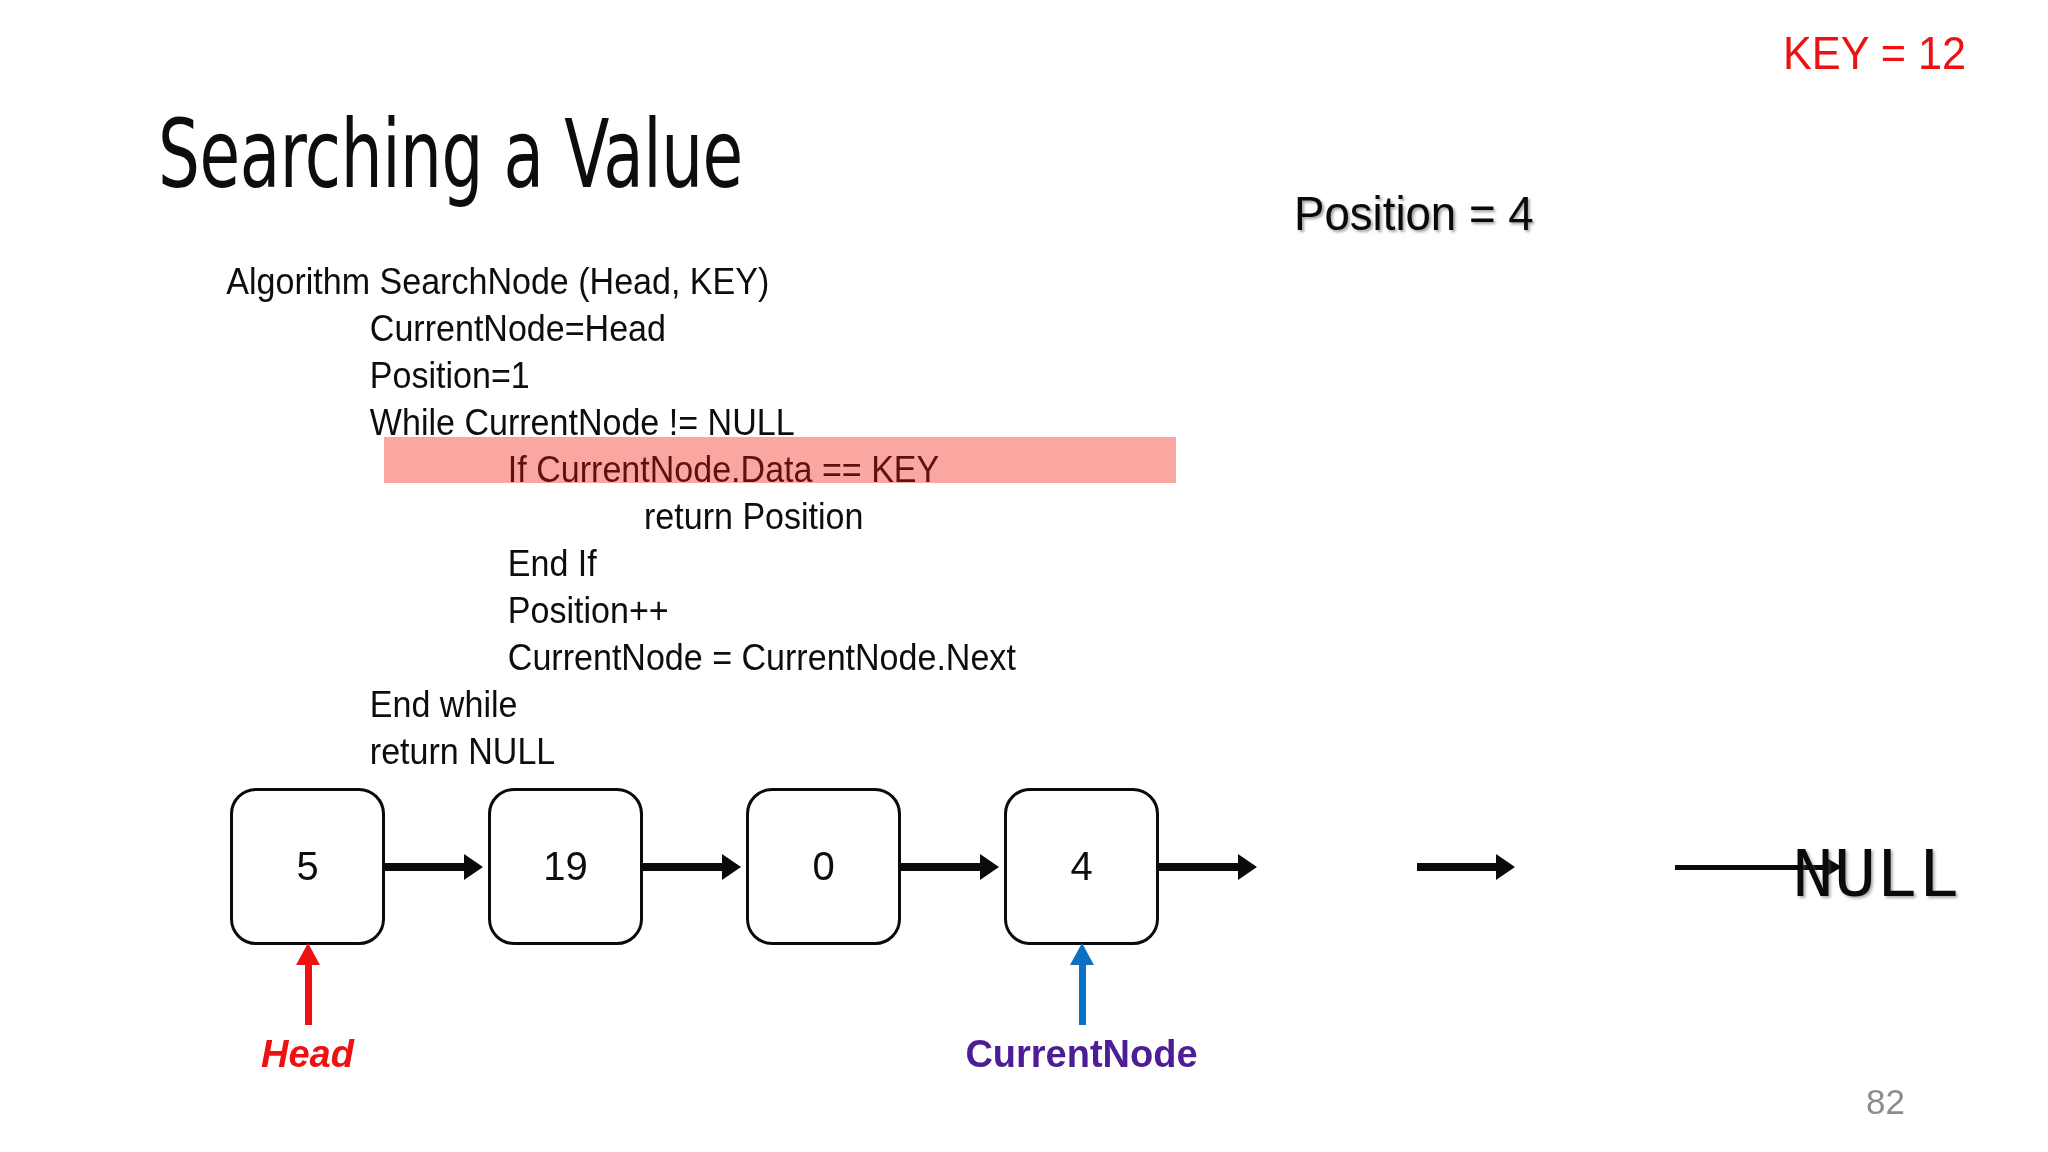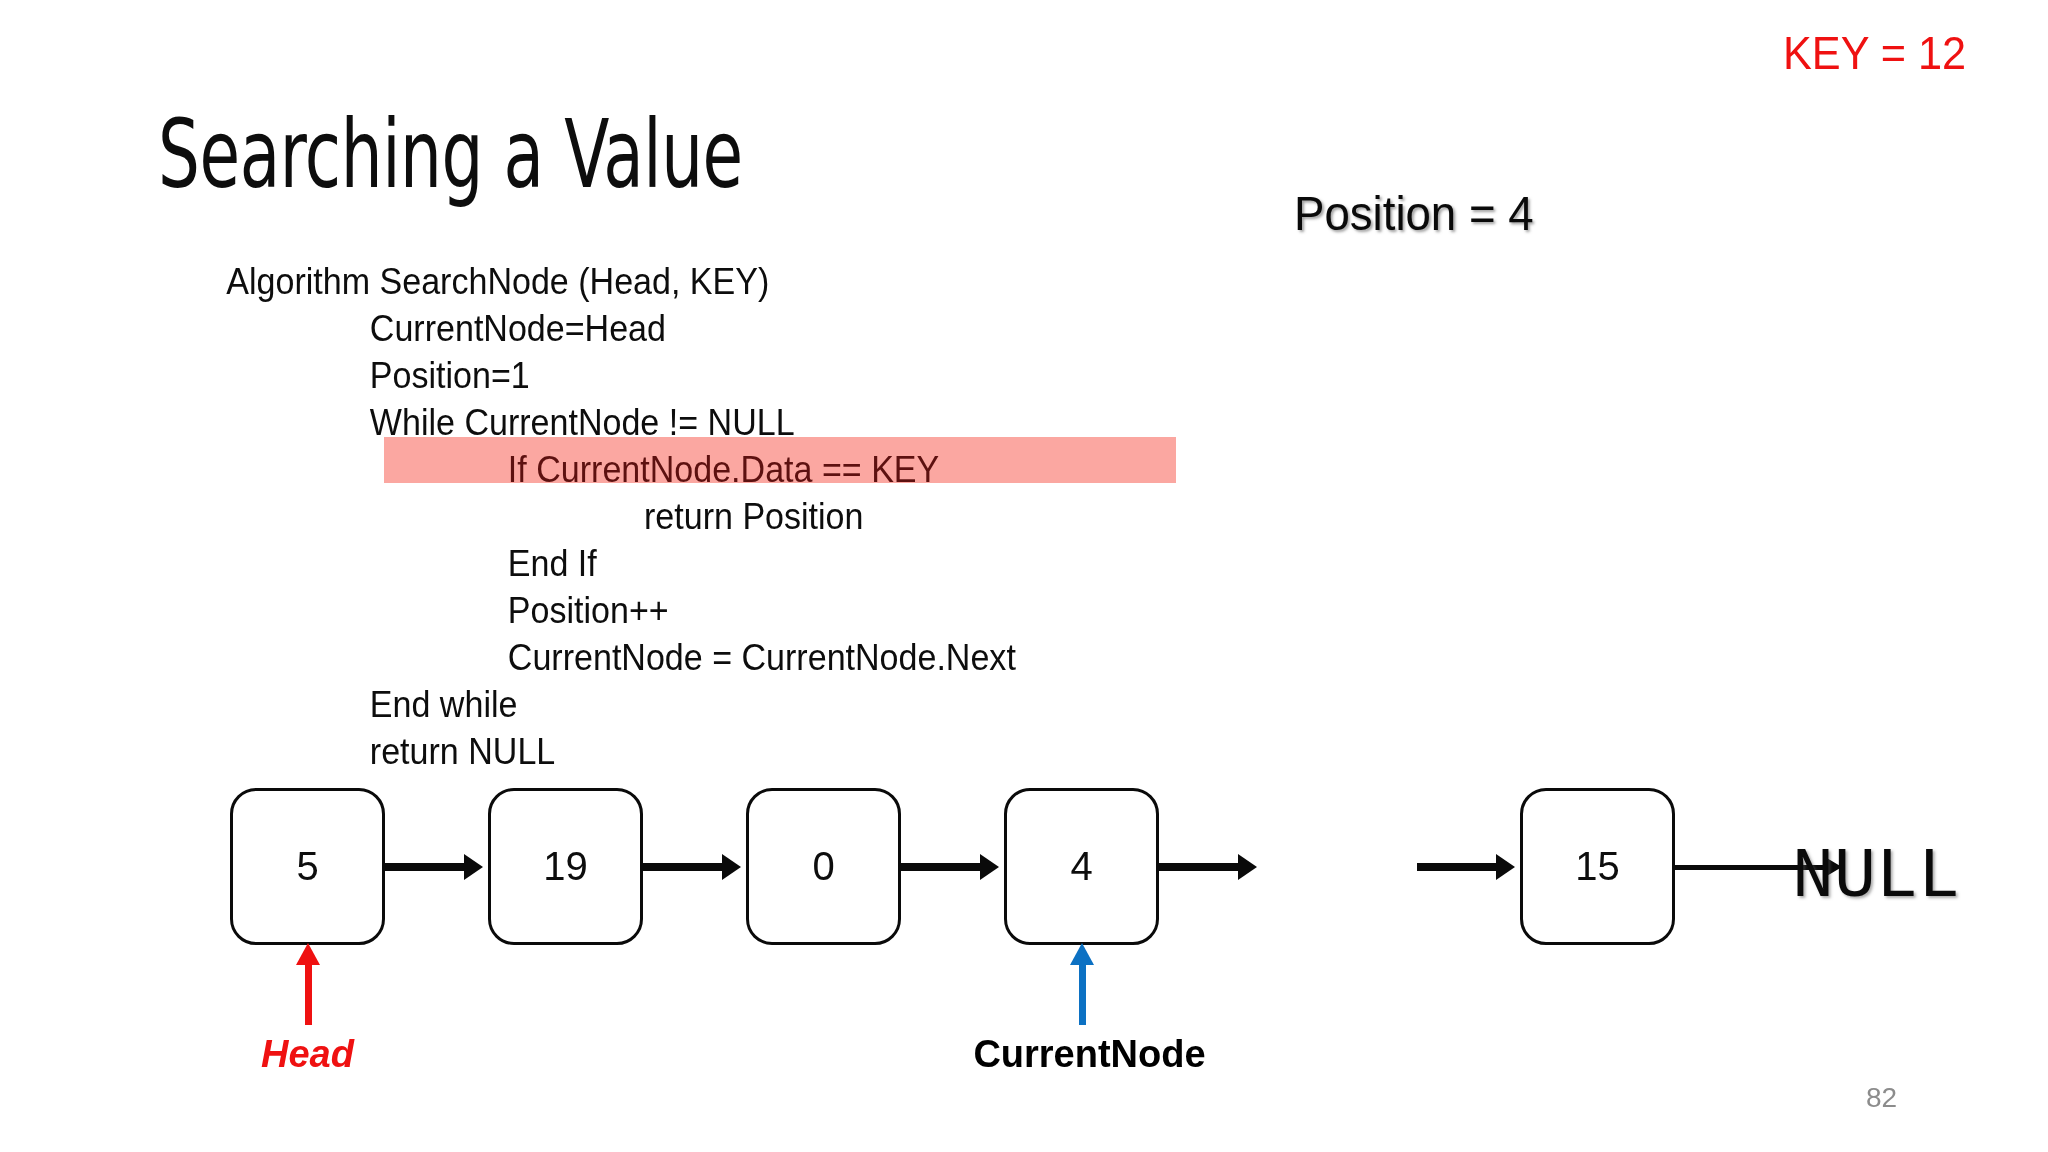--- a/index.html
+++ b/index.html
@@ -185,21 +185,21 @@
     font-weight: bold;
     white-space: nowrap;
     transform: translateX(-50%);
   }
 
   
   #page-number {
     position: absolute;
     left: 1866px;
     top: 1082px;
-    font-size: 28px;
+    font-size: 35px;
     color: #8c8c8c;
     text-align: center;
   }
 </style>
 </head>
 <body>
 
 <div id="slide">
 
   <div id="slide-title">Searching a Value</div>
@@ -235,26 +235,23 @@
       <div class="link-arrow" style="left: 643px; top: 862.5px; width: 81px;"></div>
       <div class="node-box" style="left: 746px; top: 788px;">
         <div class="node-value">0</div>
       </div>
       <div class="link-arrow" style="left: 901px; top: 862.5px; width: 81px;"></div>
       <div class="node-box" style="left: 1004px; top: 788px;">
         <div class="node-value">4</div>
       </div>
       <div class="link-arrow" style="left: 1159px; top: 862.5px; width: 81px;"></div>
       <div class="link-arrow" style="left: 1417px; top: 862.5px; width: 81px;"></div>
-      <div class="node-box" style="left: 1520px; top: 788px;">
-        <div class="node-value">15</div>
-      </div>
       <div class="tail-arrow" style="left: 1675px; top: 864.5px; width: 152px;"></div>
       <div id="null-label">NULL</div>
       <div class="ptr-shaft" style="left: 304.5px; top: 963px; height: 62px; background: rgb(239, 17, 17); color: rgb(239, 17, 17);"></div>
       <div class="ptr-label" style="left: 307.5px; top: 1033px; color: rgb(239, 17, 17); font-style: italic;">Head</div>
       <div class="ptr-shaft" style="left: 1078.5px; top: 963px; height: 62px; background: rgb(12, 113, 195); color: rgb(12, 113, 195);"></div>
-      <div class="ptr-label" style="left: 1081.5px; top: 1033px; color: #000000; margin-left: 8px;">CurrentNode</div>
+      <div class="ptr-label" style="left: 1081.5px; top: 1033px; color: #4c1d95;">CurrentNode</div>
     </div>
 
   <div id="page-number">82</div>
 
 </div>
 
 </body></html>

